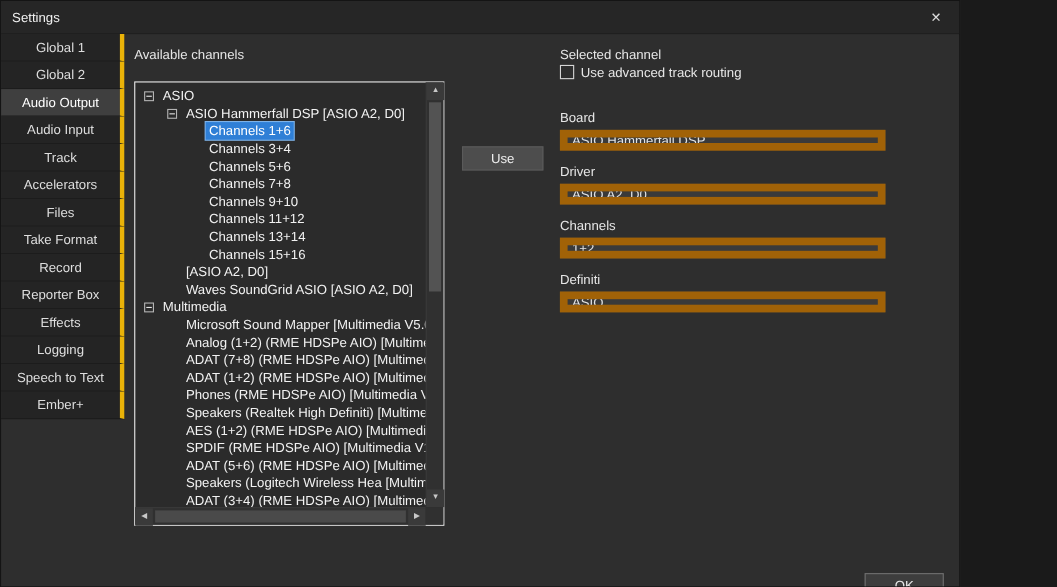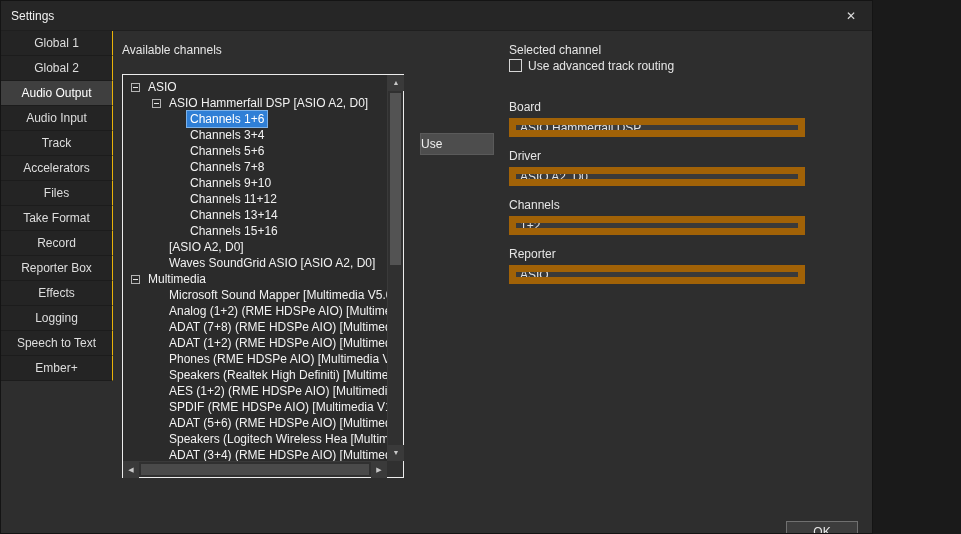--- a/index.html
+++ b/index.html
@@ -5,21 +5,21 @@
   *{box-sizing:border-box;margin:0;padding:0}
   html,body{background:#1a1a1a}
   body{font-family:"Liberation Sans",sans-serif;font-size:12px;color:#e6e6e6}
   #dialog{position:relative;width:873px;height:534px;background:#2e2e2e;overflow:hidden;border:1px solid #141414}
   
   #titlebar{position:absolute;top:0;left:0;right:0;height:30px;background:#262626;border-bottom:1px solid #1f1f1f;display:flex;align-items:center;padding:0 10px}
   #title{font-size:12px;color:#f0f0f0}
   #close{position:absolute;right:12px;top:7px;width:18px;height:16px;color:#dcdcdc;font-size:12px;line-height:16px;text-align:center;cursor:pointer}
   
   #sidebar{position:absolute;top:30px;left:0;width:112px}
-  .side-item{height:25px;line-height:25px;text-align:center;background:#242424;border-bottom:1px solid #1c1c1c;border-right:1px solid #eab308;color:#dedede;cursor:pointer}
+  .side-item{height:25px;line-height:25px;text-align:center;background:#242424;border-bottom:1px solid #1c1c1c;border-right:4px solid #eab308;color:#dedede;cursor:pointer}
   .side-item.sel{background:#3f3f3f;color:#ffffff}
   
   .label{position:absolute;color:#e6e6e6;white-space:nowrap}
   #available-label{left:121px;top:42px}
   #selected-label{left:508px;top:42px}
   
   #listbox{position:absolute;left:121px;top:73px;width:282px;height:404px;background:#2b2b2b;border:1px solid #ececec}
   #tree{position:absolute;left:0;top:0;right:16px;bottom:16px;overflow:hidden;padding-top:4px}
   .tree-row{height:16px;line-height:16px;white-space:nowrap;display:flex;align-items:center;color:#f2f2f2;cursor:default}
   .slot{width:9px;height:9px;margin-right:5px;flex:0 0 9px;position:relative}
@@ -32,21 +32,21 @@
   #hscroll{position:absolute;left:0;right:16px;bottom:0;height:16px;background:#303030;border-top:1px solid #3a3a3a}
   .sbtn{position:absolute;width:16px;height:16px;color:#c8c8c8;font-size:7px;text-align:center;line-height:16px;background:#3a3a3a;cursor:pointer}
   #v-up{top:0;left:0}
   #v-down{bottom:0;left:0}
   #h-left{left:0;top:0}
   #h-right{right:0;top:0}
   #vthumb{position:absolute;left:2px;right:2px;top:18px;height:172px;background:#535353;cursor:pointer}
   #hthumb{position:absolute;top:2px;bottom:2px;left:18px;right:18px;background:#4a4a4a;cursor:pointer}
   #corner{position:absolute;right:0;bottom:0;width:16px;height:16px;background:#303030}
   
-  #use-btn{position:absolute;left:419px;top:132px;width:74px;height:22px;background:#4d4d4d;border:1px solid #5a5a5a;color:#efefef;line-height:20px;cursor:pointer}
+  #use-btn{position:absolute;left:419px;top:132px;width:74px;height:22px;background:#4d4d4d;border:1px solid #5a5a5a;color:#efefef;text-align:center;line-height:20px;cursor:pointer}
   
   #adv-check{position:absolute;left:508px;top:58px;width:13px;height:13px;background:#2e2e2e;border:1px solid #d6d6d6;cursor:pointer}
   #adv-label{left:527px;top:58px}
   .fgroup{position:absolute;left:508px;width:296px}
   .flabel{margin-bottom:4px;color:#e6e6e6}
   .text-field{display:block;width:296px;height:19px;background:#3a3a3a;border:7px solid #a16207;color:#e3e3e3;font-family:"Liberation Sans",sans-serif;font-size:12px;padding:0 4px;outline:none}
   #fg-board{top:99px}
   #fg-driver{top:148px}
   #fg-channels{top:197px}
   #fg-interface{top:246px}
@@ -208,20 +208,20 @@
   </div>
   <div class="fgroup" id="fg-driver">
     <div class="flabel">Driver</div>
     <input class="text-field" value="ASIO A2, D0" style="">
   </div>
   <div class="fgroup" id="fg-channels">
     <div class="flabel">Channels</div>
     <input class="text-field" value="1+2" style="">
   </div>
   <div class="fgroup" id="fg-interface">
-    <div class="flabel">Reporter</div>
+    <div class="flabel">Definiti</div>
     <input class="text-field" value="ASIO" style="">
   </div>
 
   <div class="btn" id="ok-btn">OK</div>
   <div class="btn" id="cancel-btn">Cancel</div>
 
 </div>
 
 </body></html>

